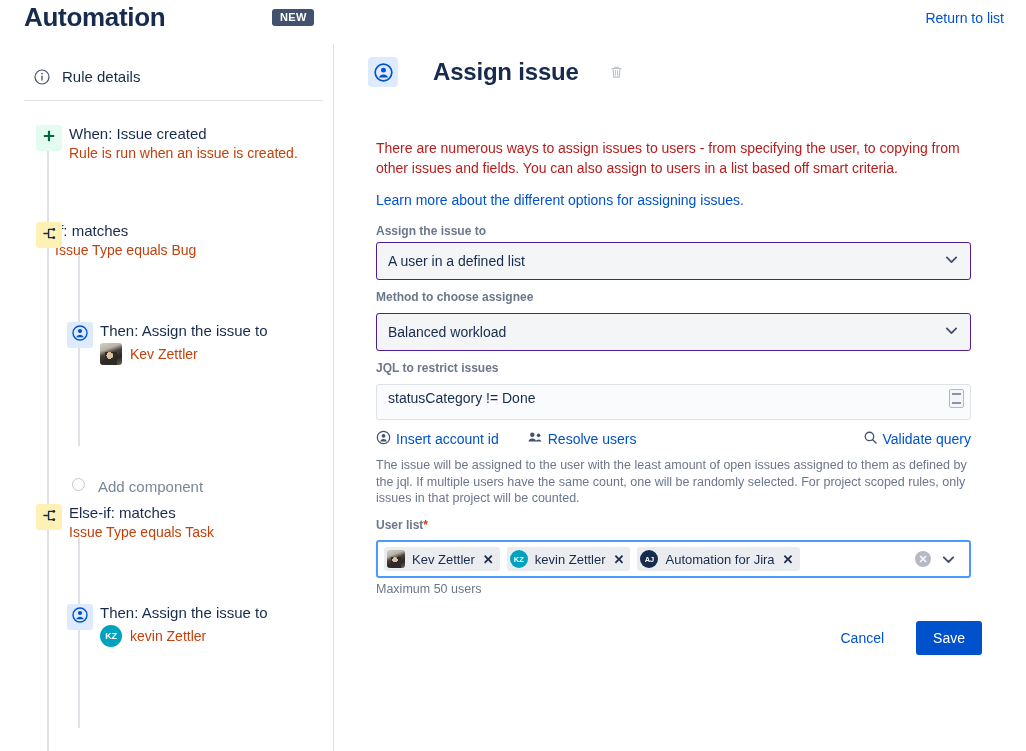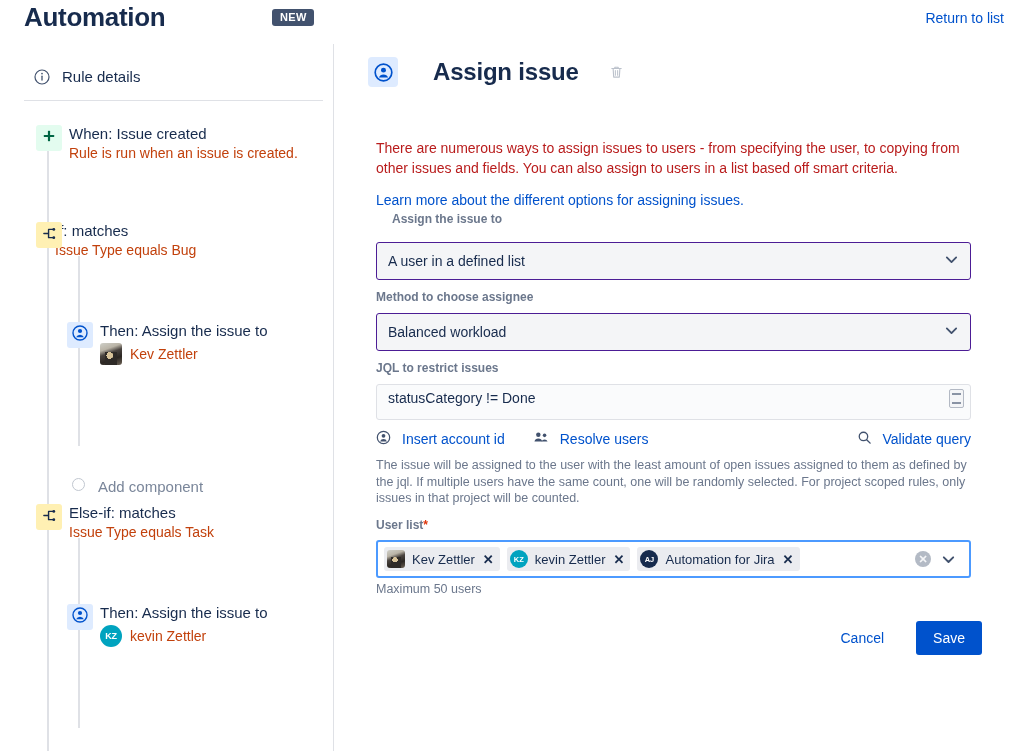--- a/index.html
+++ b/index.html
@@ -313,21 +313,21 @@
     left: 43px;
     top: 386px;
     width: 595px;
     display: flex;
     align-items: center;
     font-size: 14px;
   }
   .jql-action {
     display: flex;
     align-items: center;
-    gap: 11px;
+    gap: 5px;
     color: #0052CC;
     cursor: pointer;
   }
   .gap-28 { width: 28px; }
 
   .helper-text {
     position: absolute;
     left: 43px;
     top: 413px;
     width: 597px;
@@ -600,21 +600,21 @@
           <path d="M6.2 4.2V2.9h3.6v1.3" fill="none" stroke="#A5ADBA" stroke-width="1.2" stroke-linejoin="round"></path>
           <path d="M4.4 4.2l0.6 9.2h6l0.6-9.2" fill="none" stroke="#A5ADBA" stroke-width="1.2" stroke-linejoin="round"></path>
           <path d="M6.8 6.4v5M9.2 6.4v5" stroke="#A5ADBA" stroke-width="1.1" stroke-linecap="round"></path>
         </svg>
       </span>
     </div>
 
     <div class="desc">There are numerous ways to assign issues to users - from specifying the user, to copying from other issues and fields. You can also assign to users in a list based off smart criteria.</div>
     <div class="learn-link">Learn more about the different options for assigning issues.</div>
 
-    <div class="field-label" style="top:168px;margin-left:16px;">Assign the issue to</div>
+    <div class="field-label" style="top:180px;">Assign the issue to</div>
     <div class="select-box" style="top:198px;">
       <span class="val">A user in a defined list</span>
       <span>
         <svg width="17" height="17" viewBox="0 0 16 16">
             <path d="M3.6 6 L8 10.4 L12.4 6" fill="none" stroke="#42526E" stroke-width="1.7" stroke-linecap="round" stroke-linejoin="round"></path>
           </svg>
       </span>
     </div>
 
     <div class="field-label" style="top:246px;">Method to choose assignee</div>

